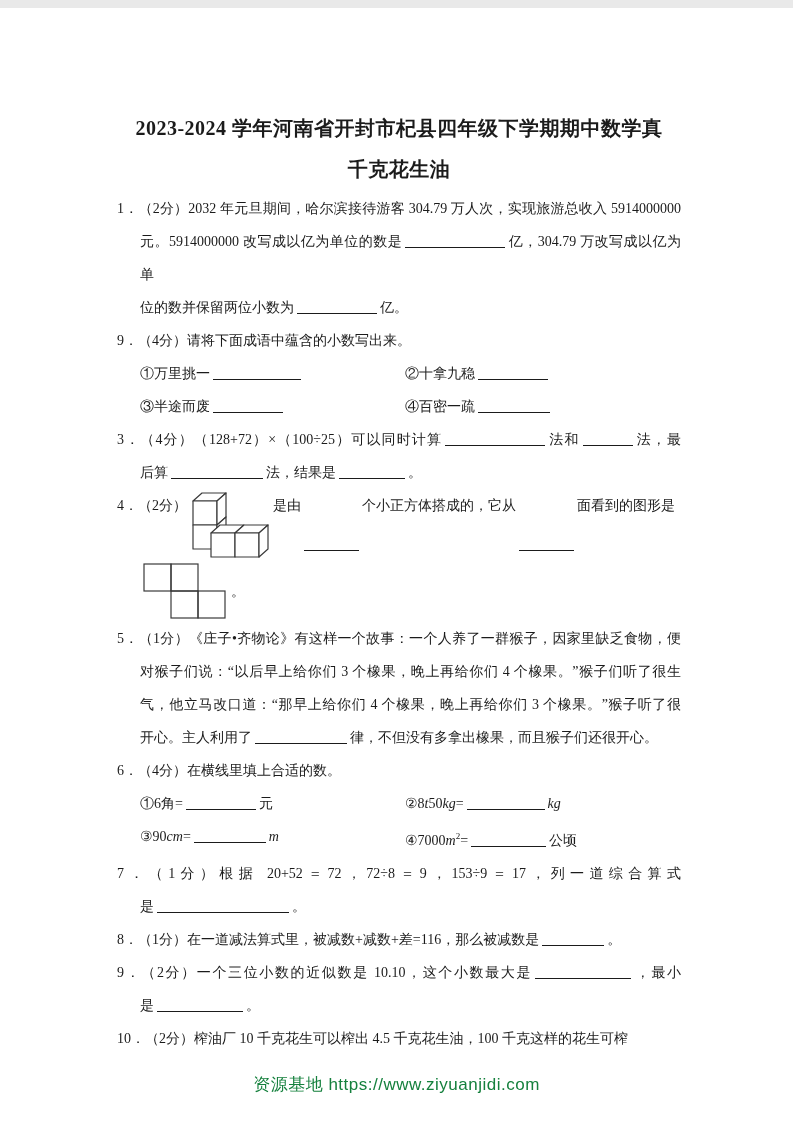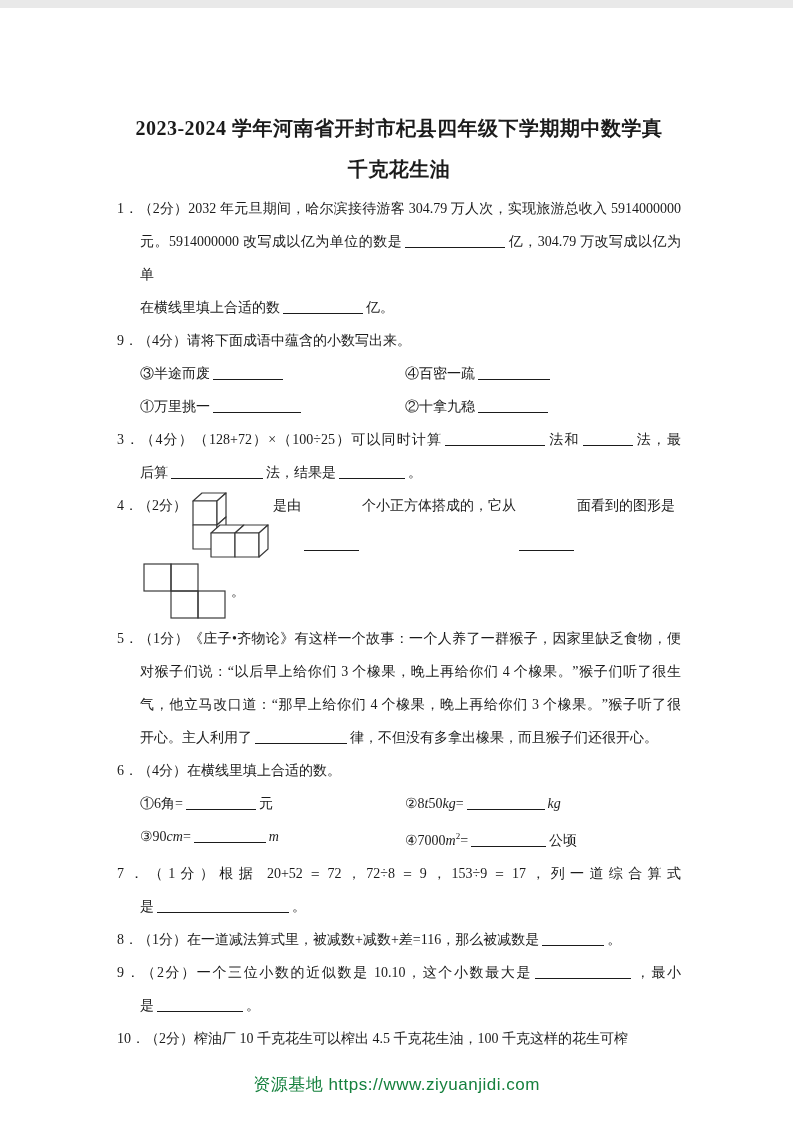--- a/index.html
+++ b/index.html
@@ -78,31 +78,31 @@
 </head>
 <body>
 
 <div class="page">
   <div class="title-line">2023-2024 学年河南省开封市杞县四年级下学期期中数学真</div>
   <div class="title-line">千克花生油</div>
   <div class="questions">
       <div>
         <div class="q-line justify"><span>1．（2分）2032 年元旦期间，哈尔滨接待游客 304.79 万人次，实现旅游总收入 5914000000</span></div>
         <div class="q-line indent justify"><span>元。5914000000 改写成以亿为单位的数是</span><span class="blank" style="width: 100px;"></span><span>亿，304.79 万改写成以亿为单</span></div>
-        <div class="q-line indent"><span>在横线里填上合适的数</span><span class="blank" style="width: 80px;"></span><span>亿。</span></div>
+        <div class="q-line indent"><span>位的数并保留两位小数为</span><span class="blank" style="width: 80px;"></span><span>亿。</span></div>
       </div>
       <div>
         <div class="q-line"><span>9．（4分）请将下面成语中蕴含的小数写出来。</span></div>
         <div class="q-line indent cols">
+          <span class="col1"><span>①万里挑一</span><span class="blank" style="width: 88px;"></span></span>
+          <span class="col2"><span>②十拿九稳</span><span class="blank" style="width: 70px;"></span></span>
+        </div>
+        <div class="q-line indent cols">
           <span class="col1"><span>③半途而废</span><span class="blank" style="width: 70px;"></span></span>
           <span class="col2"><span>④百密一疏</span><span class="blank" style="width: 72px;"></span></span>
-        </div>
-        <div class="q-line indent cols">
-          <span class="col1"><span>①万里挑一</span><span class="blank" style="width: 88px;"></span></span>
-          <span class="col2"><span>②十拿九稳</span><span class="blank" style="width: 70px;"></span></span>
         </div>
       </div>
       <div>
         <div class="q-line justify"><span>3．（4分）（128+72）×（100÷25）可以同时计算</span><span class="blank" style="width: 100px;"></span><span>法和</span><span class="blank" style="width: 50px;"></span><span>法，最</span></div>
         <div class="q-line indent"><span>后算</span><span class="blank" style="width: 92px;"></span><span>法，结果是</span><span class="blank" style="width: 66px;"></span><span>。</span></div>
       </div>
       <div>
         <div class="q-line figline">
           <span>4．（2分）</span>
           <span class="fig">

